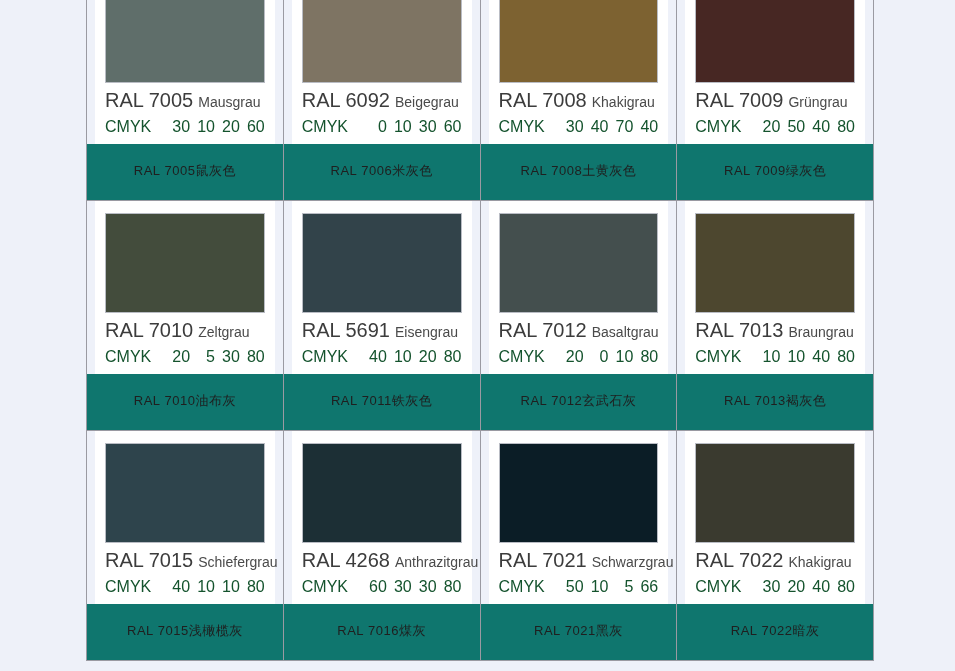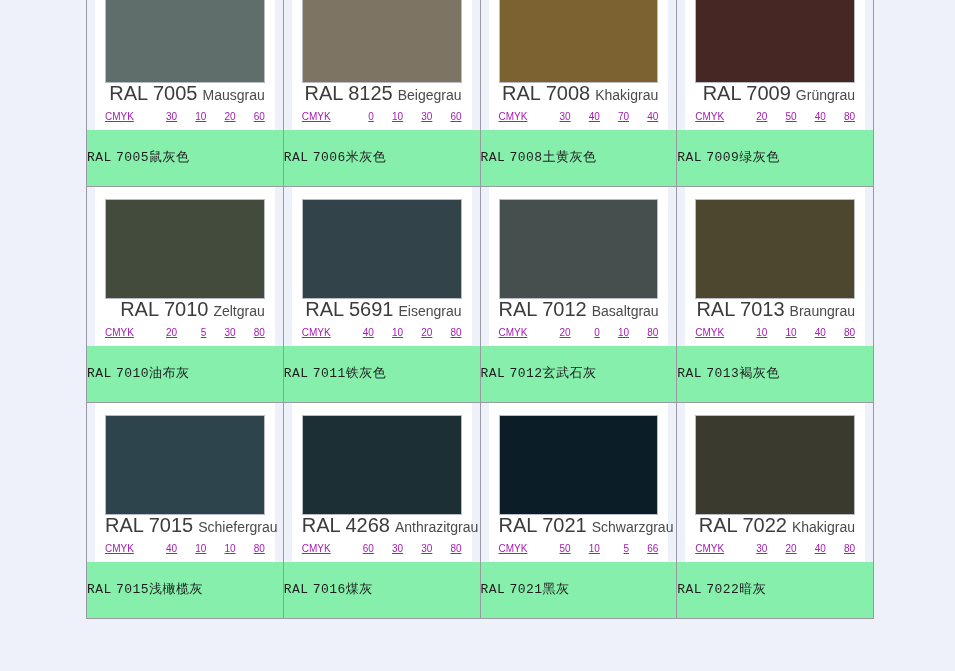--- a/index.html
+++ b/index.html
@@ -40,64 +40,63 @@
     padding: 12px 10px 8px 10px;
   }
   .swatch {
     width: 100%;
     height: 100px;
     border: 1px solid #b9bcc4;
     box-sizing: border-box;
     display: block;
   }
   .name-line {
+    margin-top: 7px;
     white-space: nowrap;
     color: #3a3a3a;
     line-height: 1;
-    text-align: right;
   }
   .ral-code {
     font-size: 20px;
     letter-spacing: 0px;
     color: #3c3c3c;
   }
   .ral-de {
     font-size: 14px;
     color: #4a4a4a;
     margin-left: 5px;
   }
   .cmyk-line {
     margin-top: 8px;
     display: flex;
     align-items: baseline;
-    font-size: 10px;
-    color: #a21caf;
-    text-decoration: underline;
+    font-size: 16px;
+    color: #14532d;
   }
   .cmyk-label { flex: 0 0 auto; }
   .cmyk-vals {
     flex: 1 1 auto;
     display: flex;
     justify-content: space-between;
     margin-left: 14px;
   }
   .cmyk-vals span {
     flex: 1 1 0;
     text-align: right;
   }
 
   
   .caption {
-    text-align: left;
+    text-align: center;
     padding: 18px 0 20px 0;
-    font-family: Liberation Mono, monospace;
+    font-family: Liberation Sans, sans-serif;
     font-size: 13px;
     color: #1f1f1f;
     letter-spacing: 0.5px;
-    background: #86efac;
+    background: #0f766e;
   }
   .caption .cap-prefix { margin-right: 4px; }
 </style>
 </head>
 <body>
 
 <table id="ral-table">
   <tbody>
       <tr>
         <td class="ral-cell">
@@ -112,21 +111,21 @@
                 <span>20</span>
                 <span>60</span>
               </span>
             </div>
           </div>
           <div class="caption"><span class="cap-prefix">RAL</span><span>7005鼠灰色</span></div>
         </td>
         <td class="ral-cell">
           <div class="card">
             <span class="swatch" style="background-color: rgb(126, 116, 99);"></span>
-            <div class="name-line"><span class="ral-code">RAL 8125</span><span class="ral-de">Beigegrau</span></div>
+            <div class="name-line"><span class="ral-code">RAL 6092</span><span class="ral-de">Beigegrau</span></div>
             <div class="cmyk-line">
               <span class="cmyk-label">CMYK</span>
               <span class="cmyk-vals">
                 <span>0</span>
                 <span>10</span>
                 <span>30</span>
                 <span>60</span>
               </span>
             </div>
           </div>

